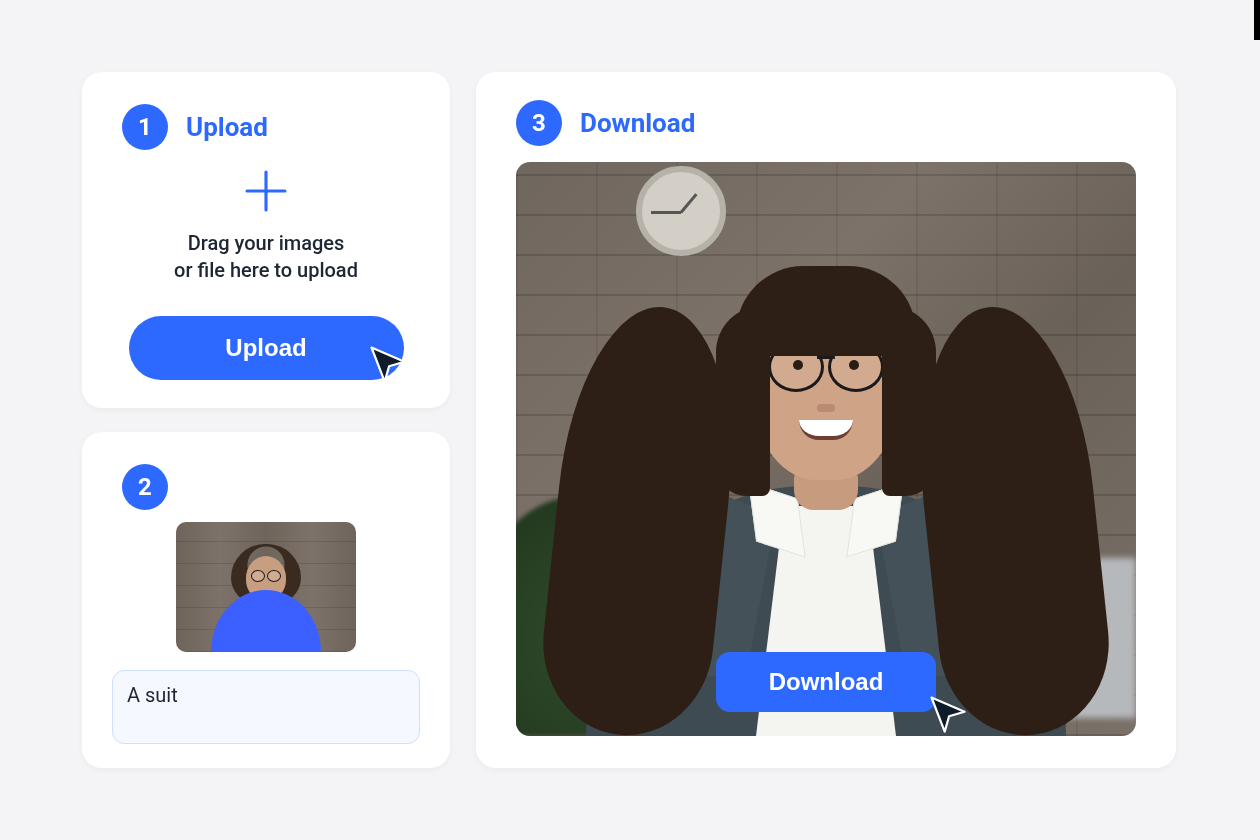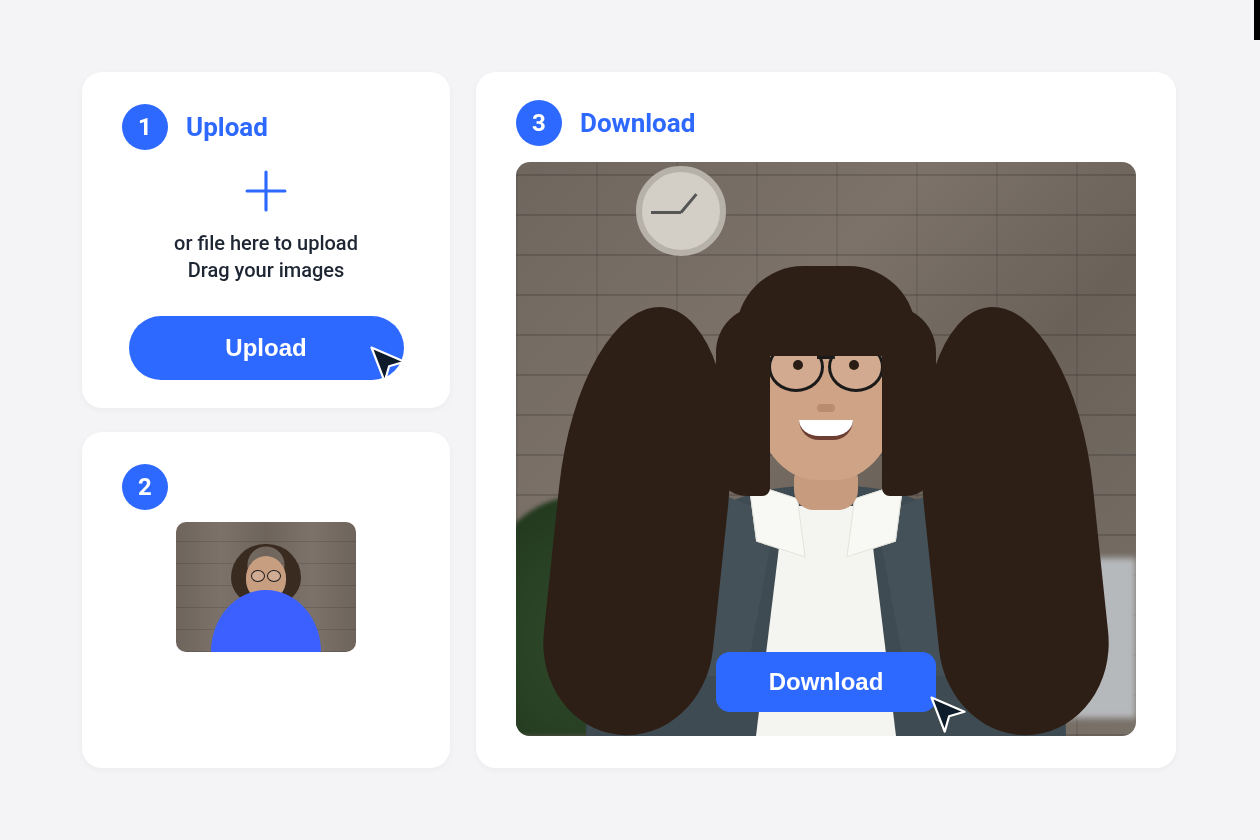--- a/index.html
+++ b/index.html
@@ -506,22 +506,22 @@
     <div class="card-header">
       <div class="step-badge">1</div>
       <div class="step-title">Upload</div>
     </div>
     <div class="upload-area">
       <svg class="plus-icon" viewBox="0 0 40 40" fill="none" stroke="currentColor" stroke-width="3" stroke-linecap="round">
         <line x1="20" y1="2" x2="20" y2="38"></line>
         <line x1="2" y1="20" x2="38" y2="20"></line>
       </svg>
       <div class="drag-text">
+        <div>Drag your images</div>
         <div>or file here to upload</div>
-        <div>Drag your images</div>
       </div>
     </div>
     <button class="upload-button">
       <span>Upload</span>
       <svg class="cursor-icon-upload" viewBox="0 0 40 40">
         <path d="M5 5 L35 18 L21 22 L17 36 Z" fill="#0d1b2a" stroke="#ffffff" stroke-width="2" stroke-linejoin="round"></path>
       </svg>
     </button>
   </div>
 
@@ -531,20 +531,21 @@
     </div>
     <div class="thumbnail">
       <div class="thumb-bg"></div>
       <div class="thumb-person">
         <div class="thumb-hair"></div>
         <div class="thumb-head"></div>
         <div class="thumb-glasses"></div>
         <div class="thumb-torso"></div>
       </div>
     </div>
+    <textarea class="text-input" style="">A suit</textarea>
   </div>
 
   <div class="card card-download">
     <div class="card-header">
       <div class="step-badge">3</div>
       <div class="step-title">Download</div>
     </div>
     <div class="result-image">
       <div class="result-bg"></div>
       <div class="result-clock"></div>

